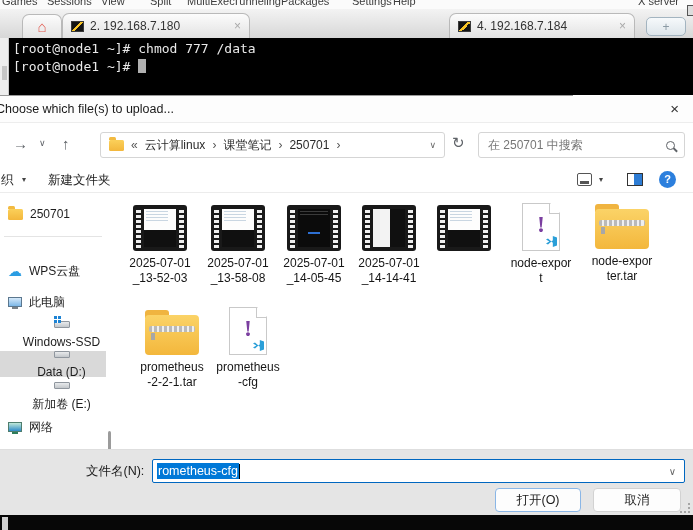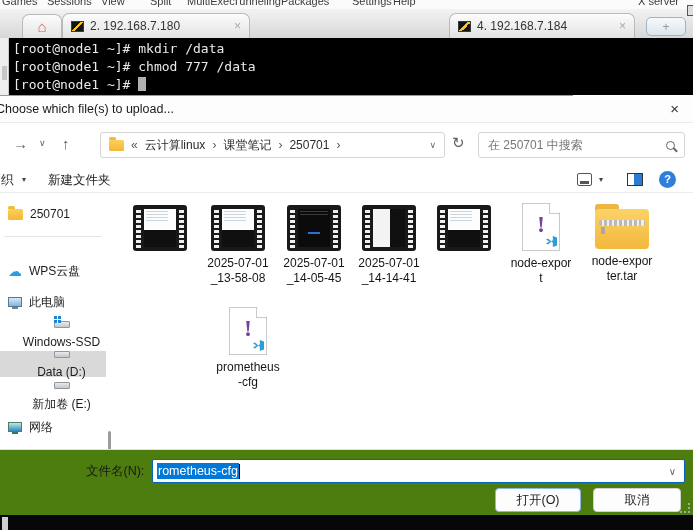--- a/index.html
+++ b/index.html
@@ -117,21 +117,21 @@
       clip-path:polygon(0 32%,18% 22%,62% 62%,62% 0,100% 14%,100% 86%,62% 100%,62% 38%,18% 78%,0 68%,30% 50%); }
 
   .zip-ico { width:54px; height:40px; margin:4px auto 0; position:relative; }
   .zip-ico .body { position:absolute; inset:0; background:linear-gradient(#fbd367,#f3b73c); border-radius:4px; }
   .zip-ico .tabf { position:absolute; left:0; top:-5px; width:24px; height:8px; background:#f0b440; border-radius:3px 3px 0 0; }
   .zip-ico .zl { position:absolute; left:4px; right:4px; top:11px; height:6px;
       background:repeating-linear-gradient(90deg,#b9b9b9 0 2.5px,#efefef 2.5px 5px); border-radius:2px; }
   .zip-ico .pull { position:absolute; left:6px; top:18px; width:4px; height:7px; background:#a7a7a7; }
 
   
-  .dlg-footer { position:absolute; left:0; top:353px; width:693px; height:67px; background:#4d7c0f; border-top:1px solid #dedede; }
+  .dlg-footer { position:absolute; left:0; top:353px; width:693px; height:67px; background:#e5e5e5; border-top:1px solid #dedede; }
   .fn-label { position:absolute; left:86px; top:13px; font-size:12.5px; color:#1a1a1a; }
   .fn-input { position:absolute; left:152px; top:9px; width:533px; height:24px; background:#fff; border:1px solid #0067c0;
               border-radius:2px; display:flex; align-items:center; padding:0 4px; font-size:12.5px; }
   .fn-input .seltxt { background:#0078d7; color:#fff; padding:1px 1px; }
   .fn-input .caret { width:1px; height:15px; background:#000; }
   .fn-input .dd { margin-left:auto; color:#666; font-size:10px; padding-right:4px; }
   .btn { position:absolute; top:38px; height:24px; background:#fdfdfd; border-radius:4px; font-size:12.5px; color:#1a1a1a;
          display:flex; align-items:center; justify-content:center; }
   .btn.primary { left:495px; width:86px; border:1px solid #8ab6e6; }
   .btn.plain { left:593px; width:88px; border:1px solid #d2d2d2; }
@@ -182,21 +182,21 @@
     </div>
     <div class="plus-tab">
       <span>+</span>
     </div>
     <div class="edge-glyph"></div>
   </div>
 
   <div class="left-strip">
     <div class="thumb"></div>
   </div>
-  <div class="terminal"><div>[root@node1 ~]# mkdir /data</div><div>[root@node1 ~]# chmod 777 /data</div><div><span>[root@node1 ~]# </span><span class="cursor"></span></div></div>
+  <div class="terminal"><div>[root@node1 ~]# chmod 777 /data</div><div><span>[root@node1 ~]# </span><span class="cursor"></span></div></div>
 
   <div class="dialog">
 
     <div class="dlg-title">
       <span class="txt">Choose which file(s) to upload...</span>
       <span class="x">×</span>
     </div>
 
     <div class="navrow">
       <span class="nav-glyph" style="left:13px; top:12px; font-size:15px;">→</span>
@@ -262,20 +262,21 @@
       </div>
       <div class="side-scroll"></div>
     </div>
 
     <div class="files">
 
       <div class="file-item" style="left:10px; top:12px;">
         <div class="film">
             <div class="scr shot"></div>
           </div>
+        <div class="file-name">2025-07-01_13-52-03</div>
       </div>
       <div class="file-item" style="left:88px; top:12px;">
         <div class="film">
             <div class="scr shot"></div>
           </div>
         <div class="file-name">2025-07-01_13-58-08</div>
       </div>
       <div class="file-item" style="left:164px; top:12px;">
         <div class="film">
             <div class="scr dark"></div>
@@ -303,20 +304,29 @@
       <div class="file-item" style="left:472px; top:12px;">
         <div class="zip-ico">
           <div class="tabf"></div>
             <div class="body"></div>
             <div class="zl"></div>
             <div class="pull"></div>
         </div>
         <div class="file-name">node-exporter.tar</div>
       </div>
 
+      <div class="file-item" style="left:22px; top:118px;">
+        <div class="zip-ico">
+          <div class="tabf"></div>
+            <div class="body"></div>
+            <div class="zl"></div>
+            <div class="pull"></div>
+        </div>
+        <div class="file-name">prometheus-2-2-1.tar</div>
+      </div>
       <div class="file-item" style="left:98px; top:114px;">
         <div class="page-ico">
           <div class="bang">!</div>
           <div class="vsc"></div>
         </div>
         <div class="file-name">prometheus-cfg</div>
       </div>
     </div>
 
     <div class="dlg-footer">

